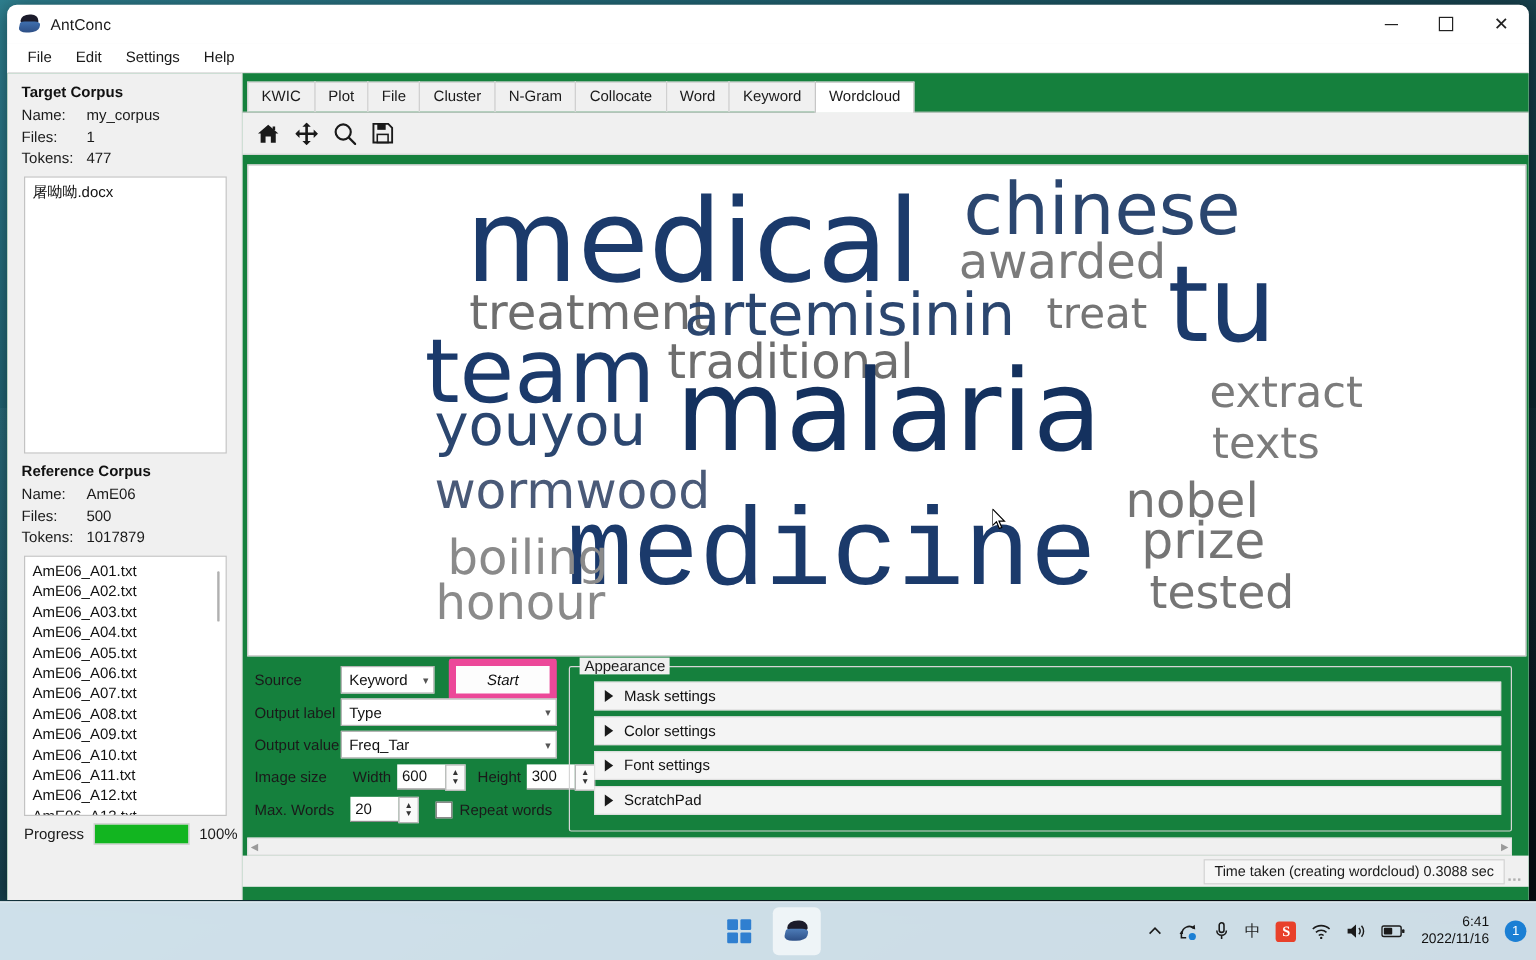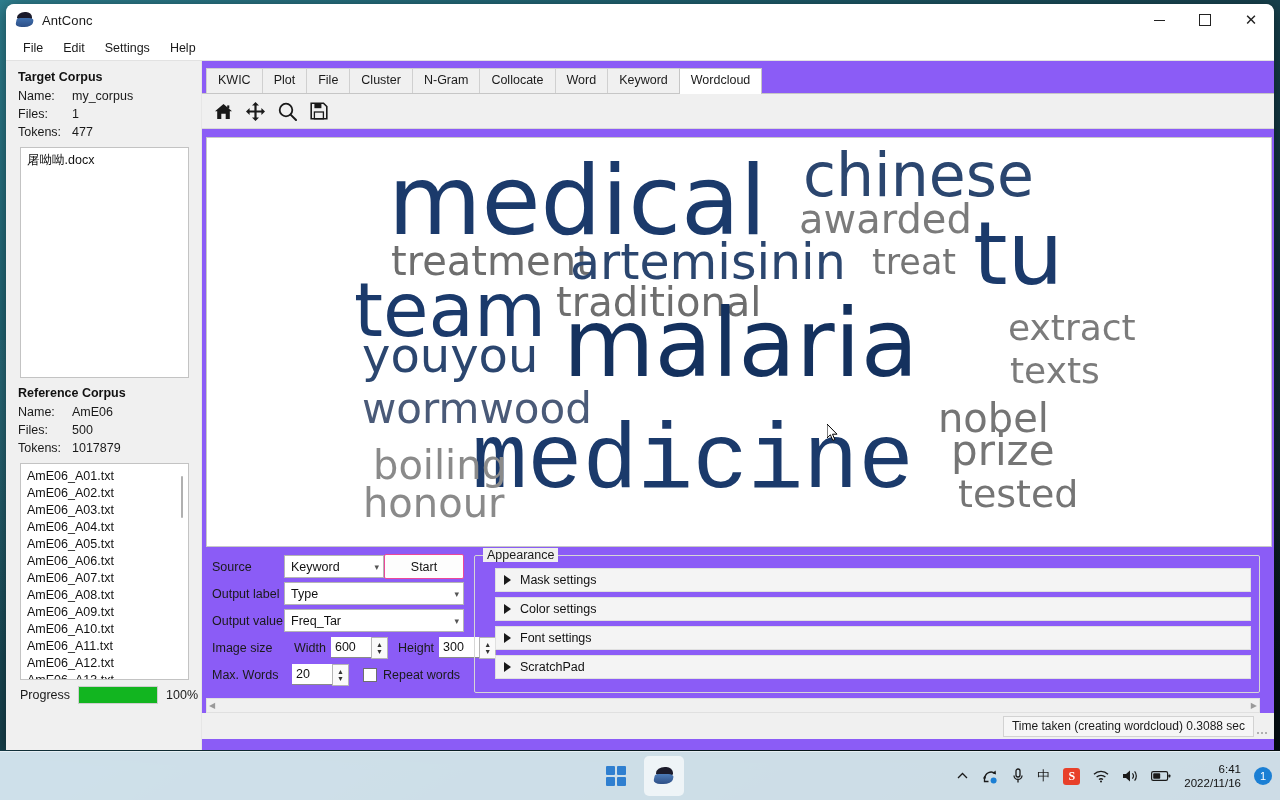--- a/index.html
+++ b/index.html
@@ -68,21 +68,21 @@
     display: flex; align-items: center; padding-left: 8px;
     flex: 0 0 auto; gap: 2px;
     border-bottom: 1px solid #e2e2e2;
   }
   .menu-item {
     font-size: 12.5px; color: #1a1a1a;
     padding: 3px 9px; border-radius: 3px; cursor: default;
   }
 
   
-  .appbody { flex: 1 1 auto; display: flex; min-height: 0; background: #8b5cf6; justify-content: center; }
+  .appbody { flex: 1 1 auto; display: flex; min-height: 0; background: #15803d; justify-content: center; }
 
   
   .leftpanel {
     width: 195px; flex: 0 0 195px;
     background: #f0f0f0;
     padding: 6px 0 0 0;
     display: flex; flex-direction: column;
     border-right: 1px solid #e6e6e6;
   }
   .sect-title {
@@ -184,24 +184,24 @@
   .combo {
     height: 21px; background: #fff; border: 1px solid #b5b5b5;
     display: flex; align-items: center; justify-content: space-between;
     padding: 0 4px 0 6px; font-size: 12.5px; color: #111; cursor: default;
   }
   .combo.small { width: 96px; }
   .combo.wide { width: 172px; }
   .caret { color: #555; font-size: 9px; padding-left: 6px; }
   .btn {
     height: 23px; min-width: 78px; background: #fdfdfd;
-    border: 1px solid #ec4899; border-radius: 2px;
+    border: 6px solid #ec4899; border-radius: 2px;
     font-size: 12.5px; color: #111;
     display: flex; align-items: center; justify-content: center;
-    margin-left: 0; cursor: default;
+    margin-left: 12px; cursor: default; font-style: italic;
   }
   .spinwrap { display: flex; align-items: center; }
   .spin-field {
     height: 20px; width: 36px; background: #fff; border: none;
     border-bottom: 1px solid #8a8a8a;
     font-size: 12.5px; color: #111; display: flex; align-items: center; padding-left: 4px;
   }
   .spin-btns {
     width: 15px; height: 20px; border: 1px solid #b5b5b5; background: #fafafa;
     display: flex; flex-direction: column; align-items: center; justify-content: center;

